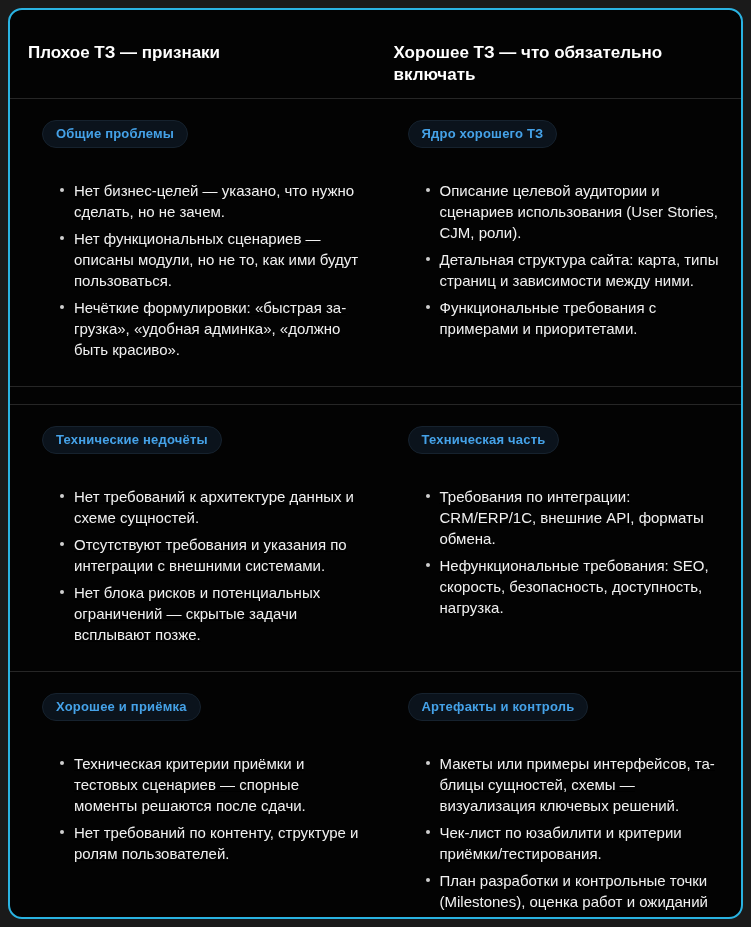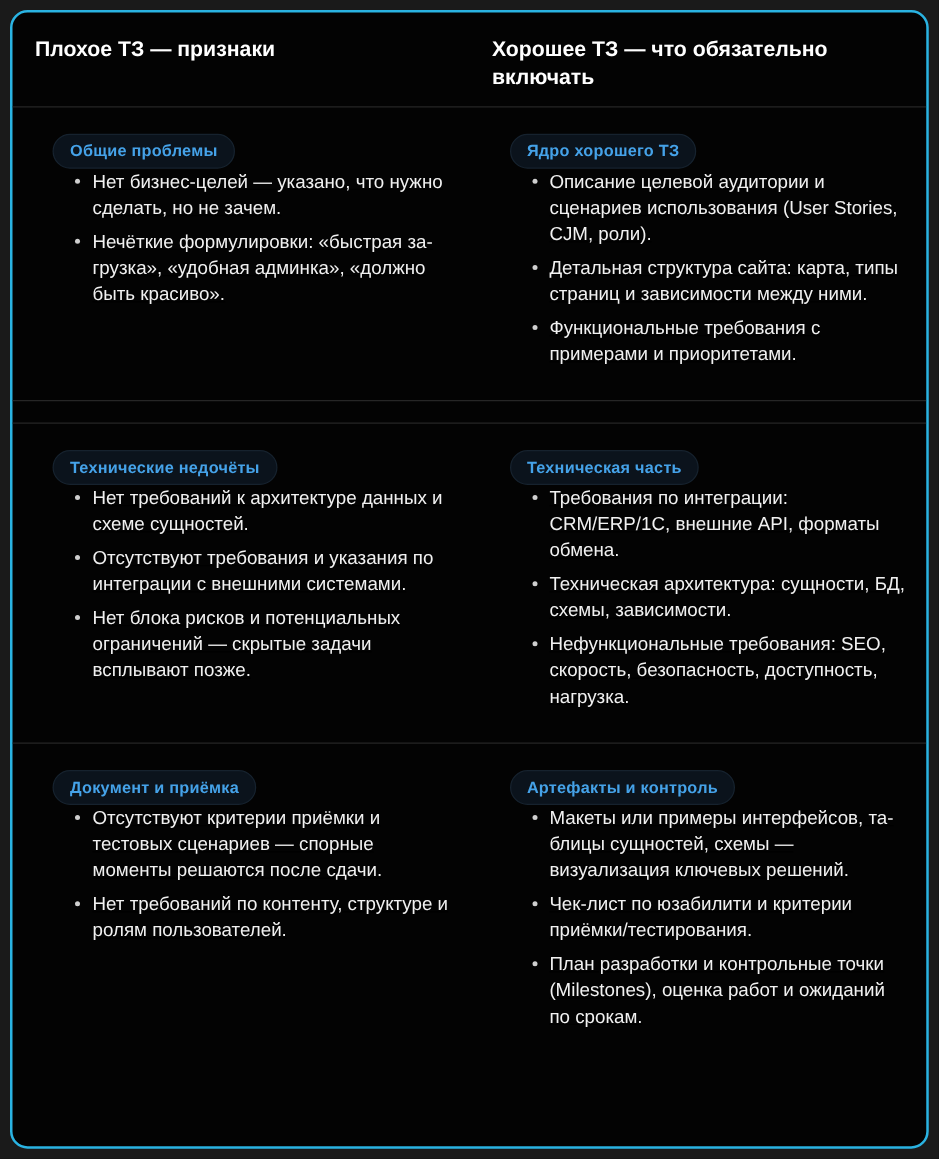--- a/index.html
+++ b/index.html
@@ -16,21 +16,21 @@
     margin: 8px 8px 7px 8px;
     height: 911px;
     background: var(--panel-bg, #030303);
     border: 2px solid var(--accent-border, #2ab3e2);
     border-radius: 14px;
     overflow: hidden;
   }
   .header-row {
     display: grid;
     grid-template-columns: 1fr 1fr;
-    padding: 19px 0 12px 0;
+    padding: 32px 0 12px 0;
     border-bottom: 1px solid var(--divider, #262626);
   }
   .col-header {
     padding: 0 16px 0 18px;
     font-size: 17px;
     line-height: 22px;
     font-weight: 700;
     color: #ffffff;
   }
   .section {
@@ -50,21 +50,21 @@
     line-height: 14px;
     font-weight: 700;
     letter-spacing: 0.2px;
     color: var(--badge-text, #45a2e8);
     background: var(--badge-bg, #0b131c);
     border: 1px solid #16222e;
     border-radius: 999px;
     padding: 6px 13px;
   }
   ul.bullets {
-    margin: 0 0 0 0;
+    margin: 32px 0 0 0;
     padding: 0 0 0 32px;
     list-style: none;
   }
   ul.bullets li {
     position: relative;
     color: var(--text, #f1f1f1);
     font-size: 15px;
     line-height: 21px;
     margin-bottom: 6px;
   }
@@ -88,20 +88,21 @@
   <div class="header-row">
     <div class="col-header">Плохое ТЗ — признаки</div>
     <div class="col-header">Хорошее ТЗ — что обязательно включать</div>
   </div>
 
   <div class="section">
     <div class="cell">
       <span class="badge">Общие проблемы</span>
       <ul class="bullets">
         <li>Нет бизнес-целей — указано, что нужно сделать, но не зачем.</li>
+        <li>Нет функциональных сценариев — описаны модули, но не то, как ими будут пользоваться.</li>
         <li>Нечёткие формулировки: «быстрая за­грузка», «удобная админка», «должно быть красиво».</li>
       </ul>
     </div>
     <div class="cell">
       <span class="badge">Ядро хорошего ТЗ</span>
       <ul class="bullets">
         <li>Описание целевой аудитории и сценариев использования (User Stories, CJM, роли).</li>
         <li>Детальная структура сайта: карта, типы страниц и зависимости между ними.</li>
         <li>Функциональные требования с примерами и приоритетами.</li>
       </ul>
@@ -116,31 +117,30 @@
       <ul class="bullets">
         <li>Нет требований к архитектуре данных и схеме сущностей.</li>
         <li>Отсутствуют требования и указания по ин­теграции с внешними системами.</li>
         <li>Нет блока рисков и потенциальных ограни­чений — скрытые задачи всплывают позже.</li>
       </ul>
     </div>
     <div class="cell">
       <span class="badge">Техническая часть</span>
       <ul class="bullets">
         <li>Требования по интеграции: CRM/ERP/1С, внешние API, форматы обмена.</li>
-        <li>Техническая архитектура: сущности, БД, схемы, зависимости.</li>
         <li>Нефункциональные требования: SEO, ско­рость, безопасность, доступность, нагрузка.</li>
       </ul>
     </div>
   </div>
 
   <div class="section bordered">
     <div class="cell">
-      <span class="badge">Документ и приёмка</span>
+      <span class="badge">Хорошее и приёмка</span>
       <ul class="bullets">
-        <li>Отсутствуют критерии приёмки и тестовых сценариев — спорные моменты решаются после сдачи.</li>
+        <li>Техническая критерии приёмки и тестовых сценариев — спорные моменты решаются после сдачи.</li>
         <li>Нет требований по контенту, структуре и ро­лям пользователей.</li>
       </ul>
     </div>
     <div class="cell">
       <span class="badge">Артефакты и контроль</span>
       <ul class="bullets">
         <li>Макеты или примеры интерфейсов, та­блицы сущностей, схемы — визуализация ключевых решений.</li>
         <li>Чек-лист по юзабилити и критерии приёмки/тестирования.</li>
         <li>План разработки и контрольные точки (Milestones), оценка работ и ожиданий по срокам.</li>
 

